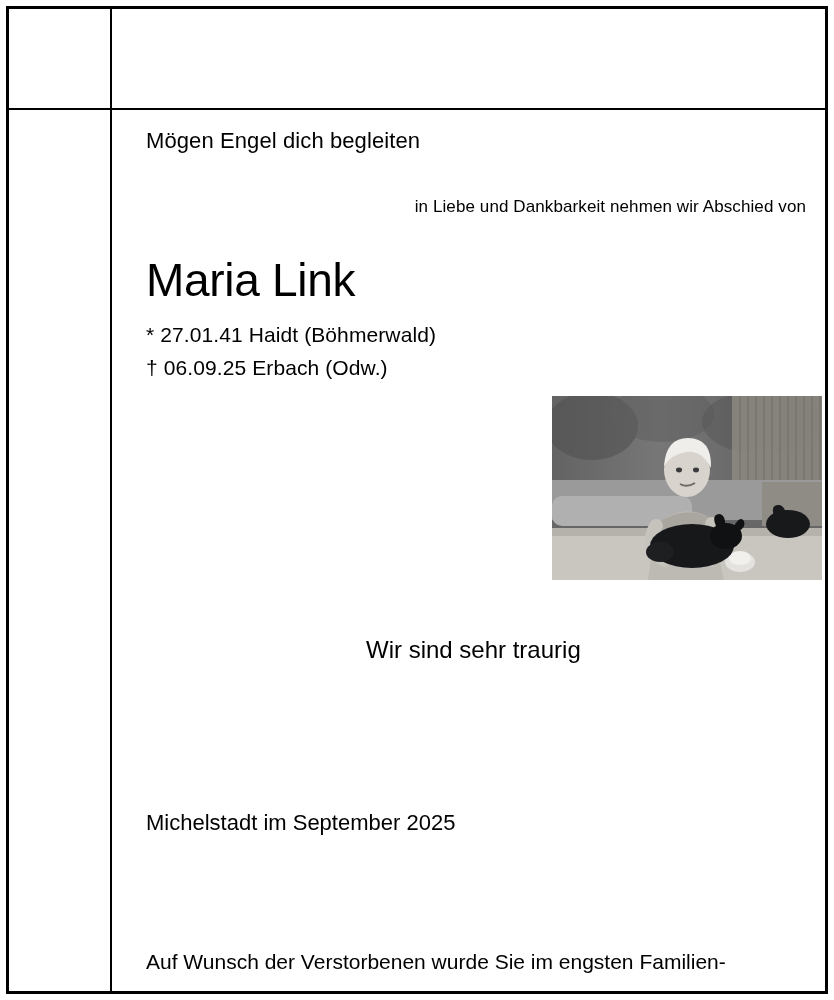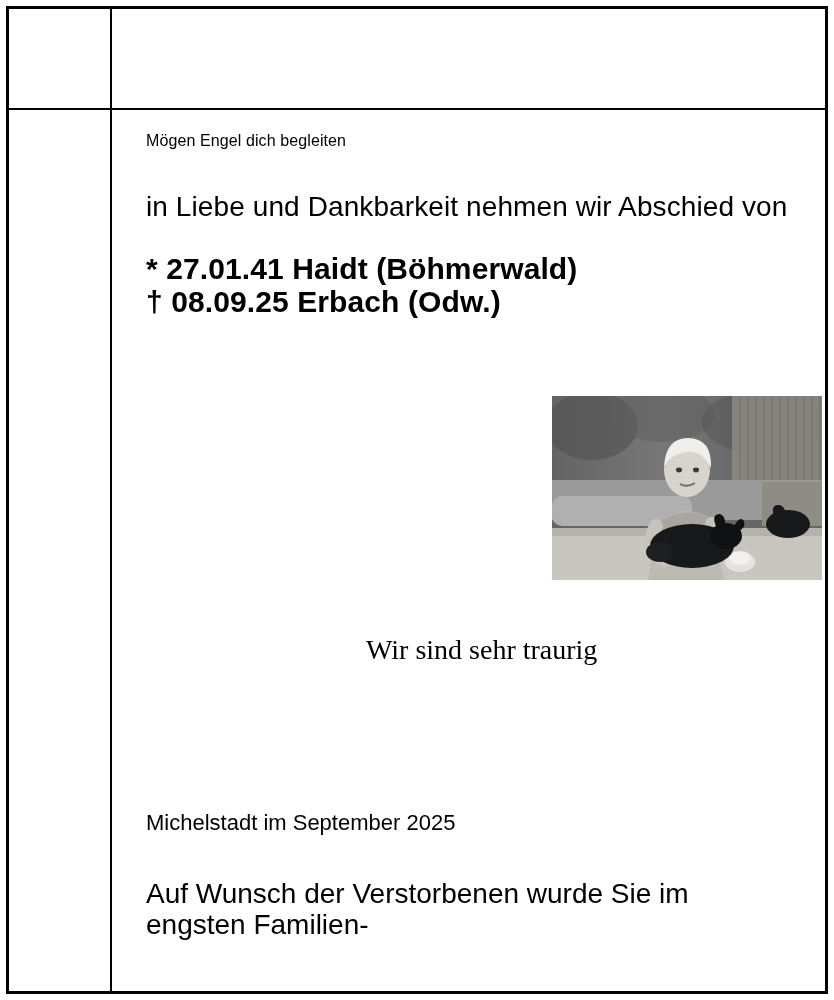--- a/index.html
+++ b/index.html
@@ -47,43 +47,44 @@
     height: 2px;
     background: #000000;
   }
   .content {
     position: absolute;
     left: 146px;
     top: 126px;
     width: 660px;
   }
   .line-intro {
-    font-size: 16px;
+    font-size: 22px;
     line-height: 30px;
     letter-spacing: 0.1px;
     margin-bottom: 36px;
   }
   .line-sub {
-    font-size: 28px;
+    font-size: 17px;
     line-height: 30px;
     letter-spacing: 0.1px;
     margin-bottom: 30px;
+    text-align: right;
   }
   .name-block {
     margin-bottom: 10px;
   }
   .name-line {
     font-size: 46px;
     line-height: 56px;
     letter-spacing: -0.3px;
     font-weight: 400;
   }
   .dates-block {
-    font-weight: bold;
-    font-size: 30px;
+    font-weight: normal;
+    font-size: 21px;
     line-height: 33px;
     letter-spacing: 0.1px;
   }
   .photo {
     position: absolute;
     left: 552px;
     top: 396px;
     width: 270px;
     height: 184px;
     background: #7d7d7d;
@@ -92,63 +93,63 @@
   .photo svg {
     display: block;
   }
   .mourn-block {
     position: absolute;
     left: 366px;
     top: 634px;
     width: 450px;
   }
   .mourn-line1 {
-    font-size: 28px;
+    font-size: 24px;
     line-height: 32px;
-    font-family: Liberation Serif, serif;
   }
   .mourn-line2 {
     font-size: 23px;
     line-height: 32px;
     font-weight: bold;
     letter-spacing: 0.1px;
   }
   .place-date {
     position: absolute;
     left: 146px;
     top: 808px;
     font-size: 22px;
     line-height: 30px;
   }
   .footnote {
     position: absolute;
     left: 146px;
-    top: 878px;
+    top: 946px;
     width: 640px;
-    font-size: 28px;
+    font-size: 21px;
     line-height: 31px;
   }
 </style>
 </head>
 <body>
 
 <div class="page">
 
   <div class="frame"></div>
   <div class="rule-vertical"></div>
   <div class="rule-horizontal"></div>
 
   <div class="content">
     <div class="line-intro">Mögen Engel dich begleiten</div>
     <div class="line-sub">in Liebe und Dankbarkeit nehmen wir Abschied von</div>
     <div class="name-block">
+      <div class="name-line">Maria Link</div>
     </div>
     <div class="dates-block">
       <div>* 27.01.41 Haidt (Böhmerwald)</div>
-      <div>† 08.09.25 Erbach (Odw.)</div>
+      <div>† 06.09.25 Erbach (Odw.)</div>
     </div>
   </div>
 
   <div class="photo">
     <svg width="270" height="184" viewBox="0 0 270 184" xmlns="http://www.w3.org/2000/svg">
       <defs>
         <linearGradient id="bgGrad" x1="0" y1="0" x2="0" y2="1">
           <stop offset="0%" stop-color="#8a8a8a"></stop>
           <stop offset="55%" stop-color="#6e6e6e"></stop>
           <stop offset="100%" stop-color="#585858"></stop>

